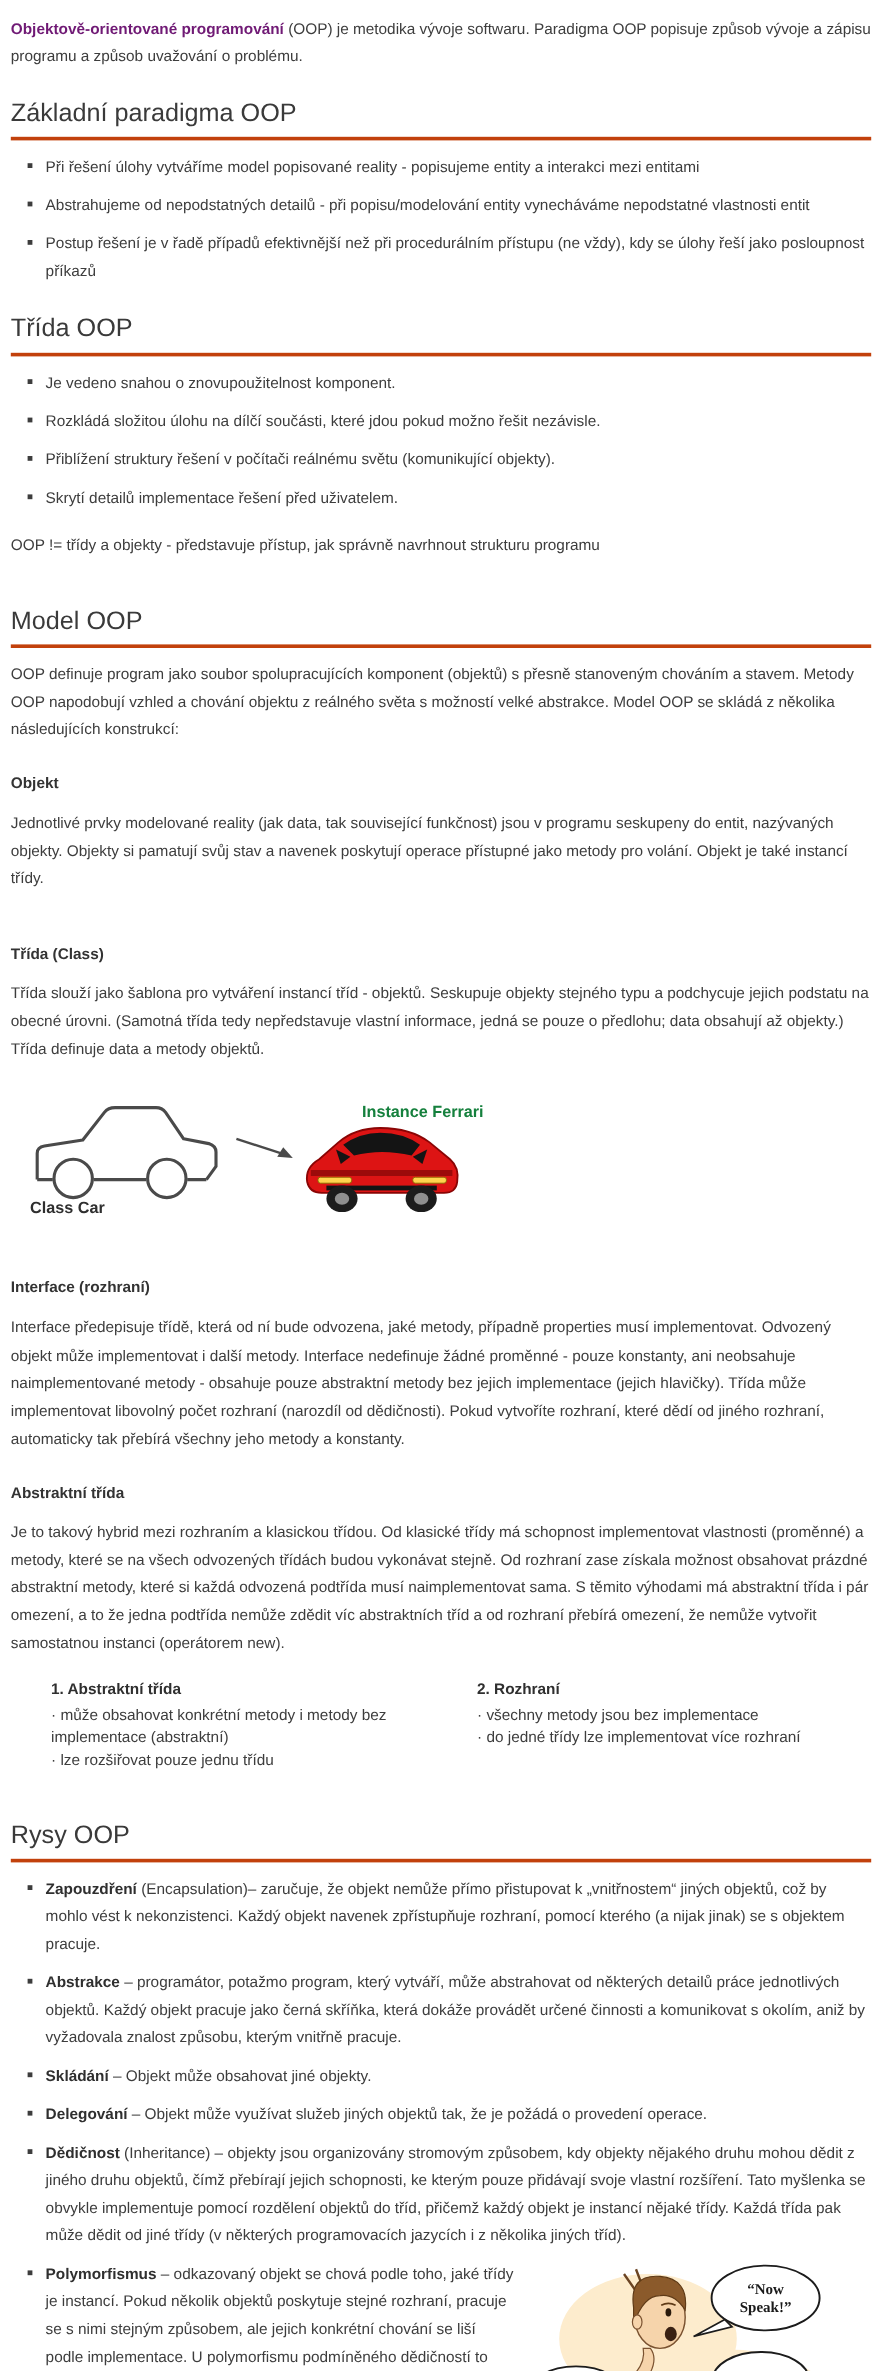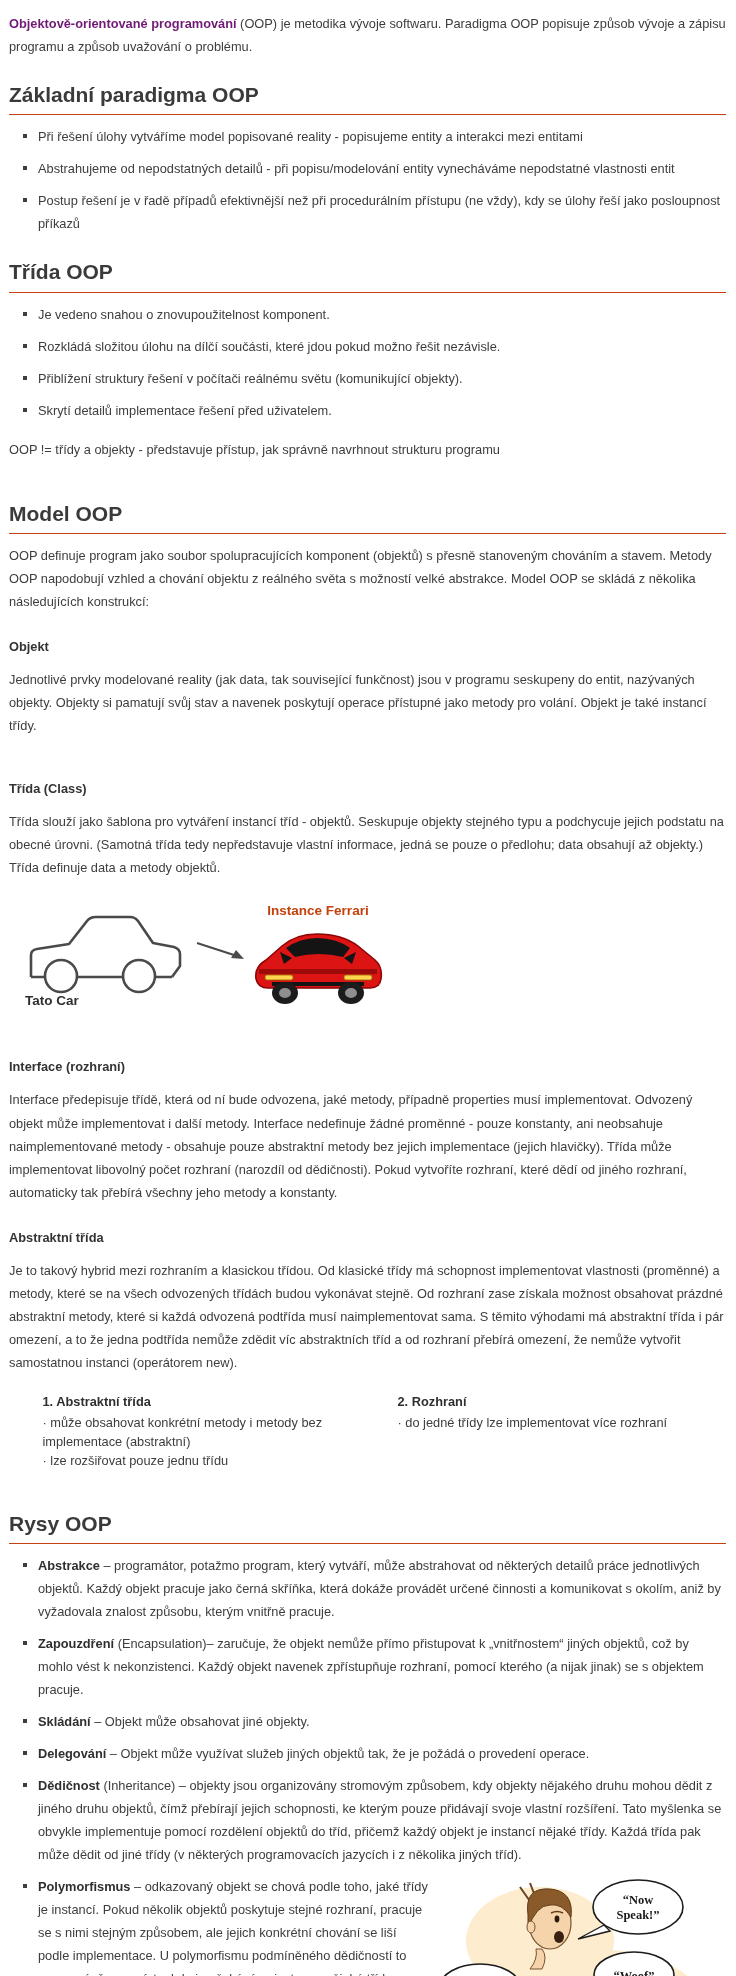--- a/index.html
+++ b/index.html
@@ -10,25 +10,25 @@
     font-size:12.8px;
     line-height:1.8;
   }
   .page { width:736px; padding:2px 10px 36px 9px; }
 
   p { margin:10px 0; }
   .intro b { color:#701a75; }
 
   h2 {
     font-size:21px;
-    font-weight:700;
+    font-weight:400;
     color:#3a3a3a;
     margin:24px 0 0 0;
     padding-bottom:6px;
-    border-bottom:1px solid #c2410c;
+    border-bottom:3px solid #c2410c;
     line-height:1.25;
   }
   h2.more-top { margin-top:40px; }
 
   h4 {
     font-size:12.8px;
     font-weight:700;
     color:#333;
     margin:22px 0 6px 0;
   }
@@ -44,21 +44,21 @@
     background:#3d3d3d;
   }
   li b { color:#2f2f2f; }
 
   
   .car-figure { position:relative; height:142px; margin:12px 0 4px 0; }
   .car-sketch { position:absolute; left:14px; top:14px; }
   .class-car-label { position:absolute; left:16px; top:98px; font-weight:700; font-size:13.5px; color:#2f2f2f; }
   .arrow { position:absolute; left:186px; top:48px; }
   .ferrari { position:absolute; left:243px; top:36px; }
-  .instance-label { position:absolute; left:224px; top:8px; width:170px; text-align:center; font-weight:700; font-size:13.5px; color:#c2410c; }
+  .instance-label { position:absolute; left:224px; top:18px; width:170px; text-align:right; font-weight:700; font-size:13.5px; color:#15803d; }
 
   
   .compare { display:flex; margin:18px 0 6px 0; padding-left:25px; line-height:1.5;justify-content:center; }
   .compare .col1 { width:300px; padding-right:20px; }
   .compare .col2 { width:320px; padding-left:0; margin-left:55px; }
   .compare .col-title { font-weight:700; color:#2f2f2f; margin-bottom:2px; }
 
   
   .animals-float {
     float:right;
@@ -105,21 +105,21 @@
   <h4 class="more-top">Třída (Class)</h4>
   <p>Třída slouží jako šablona pro vytváření instancí tříd - objektů. Seskupuje objekty stejného typu a podchycuje jejich podstatu na obecné úrovni.  (Samotná třída tedy nepředstavuje vlastní informace, jedná se pouze o předlohu; data obsahují až objekty.) Třída definuje data a metody objektů.</p>
 
   <div class="car-figure">
     <svg class="car-sketch" width="168" height="92" viewBox="0 0 168 92">
       <path d="M8,72 L8,50 Q8,45 14,44 L46,39 L64,16 Q67,12 73,12 L107,12 Q112,12 115,16 L130,38 L151,42 Q157,44 157,49 L157,61 L149,72" fill="none" stroke="#4a4a4a" stroke-width="2.6" stroke-linejoin="round"></path>
       <path d="M8,72 L21,72 M55,72 L99,72 M133,72 L149,72" stroke="#4a4a4a" stroke-width="2.6"></path>
       <circle cx="38" cy="71" r="16" fill="#fff" stroke="#4a4a4a" stroke-width="2.6"></circle>
       <circle cx="116" cy="71" r="16" fill="#fff" stroke="#4a4a4a" stroke-width="2.6"></circle>
     </svg>
-    <div class="class-car-label">Tato Car</div>
+    <div class="class-car-label">Class Car</div>
     <svg class="arrow" width="52" height="26" viewBox="0 0 52 26">
       <line x1="2" y1="4" x2="42" y2="17" stroke="#4a4a4a" stroke-width="2"></line>
       <polygon points="49,20 36,19 41,11" fill="#4a4a4a"></polygon>
     </svg>
     <svg class="ferrari" width="132" height="80" viewBox="0 0 132 80">
       <path d="M4,52 Q2,40 14,33 L30,19 Q44,7 65,7 Q90,7 106,19 L123,33 Q131,40 129,52 Q128,61 118,61 L16,61 Q6,61 4,52 Z" fill="#dd1414" stroke="#8a0505" stroke-width="1.5"></path>
       <path d="M34,21 Q48,11 65,11 Q84,11 98,21 L91,30 Q66,24 43,30 Z" fill="#141414"></path>
       <path d="M28,25 L40,31 L32,37 Z" fill="#141414"></path>
       <path d="M104,25 L92,31 L100,37 Z" fill="#141414"></path>
       <rect x="7" y="42" width="118" height="5" fill="#9c0a0a"></rect>
@@ -141,28 +141,29 @@
   <p>Je to takový hybrid mezi rozhraním a klasickou třídou. Od klasické třídy má schopnost implementovat vlastnosti (proměnné) a metody, které se na všech odvozených třídách budou vykonávat stejně. Od rozhraní zase získala možnost obsahovat prázdné abstraktní metody, které si každá odvozená podtřída musí naimplementovat sama. S těmito výhodami má abstraktní třída i pár omezení, a to že jedna podtřída nemůže zdědit víc abstraktních tříd a od rozhraní přebírá omezení, že nemůže vytvořit samostatnou instanci (operátorem new).</p>
 
   <div class="compare">
     <div class="col1">
       <div class="col-title">1. Abstraktní třída</div>
       <div>· může obsahovat konkrétní metody i  metody bez implementace (abstraktní)</div>
       <div>· lze rozšiřovat pouze jednu třídu</div>
     </div>
     <div class="col2">
       <div class="col-title">2. Rozhraní</div>
+      <div>· všechny metody jsou bez implementace</div>
       <div>· do jedné třídy lze implementovat více rozhraní</div>
     </div>
   </div>
 
   <h2 class="more-top">Rysy OOP</h2>
   <ul>
+    <li><b>Zapouzdření</b><span> (Encapsulation)– zaručuje, že objekt nemůže přímo přistupovat k „vnitřnostem“ jiných objektů, což by mohlo vést k nekonzistenci. Každý objekt navenek zpřístupňuje rozhraní, pomocí kterého (a nijak jinak) se s objektem pracuje.</span></li>
     <li><b>Abstrakce</b><span> – programátor, potažmo program, který vytváří, může abstrahovat od některých detailů práce jednotlivých objektů. Každý objekt pracuje jako černá skříňka, která dokáže provádět určené činnosti a komunikovat s okolím, aniž by vyžadovala znalost způsobu, kterým vnitřně pracuje.</span></li>
-    <li><b>Zapouzdření</b><span> (Encapsulation)– zaručuje, že objekt nemůže přímo přistupovat k „vnitřnostem“ jiných objektů, což by mohlo vést k nekonzistenci. Každý objekt navenek zpřístupňuje rozhraní, pomocí kterého (a nijak jinak) se s objektem pracuje.</span></li>
     <li><b>Skládání</b><span> – Objekt může obsahovat jiné objekty.</span></li>
     <li><b>Delegování</b><span> – Objekt může využívat služeb jiných objektů tak, že je požádá o provedení operace.</span></li>
     <li><b>Dědičnost</b><span> (Inheritance) – objekty jsou organizovány stromovým způsobem, kdy objekty nějakého druhu mohou dědit z jiného druhu objektů, čímž přebírají jejich schopnosti, ke kterým pouze přidávají svoje vlastní rozšíření. Tato myšlenka se obvykle implementuje pomocí rozdělení objektů do tříd, přičemž každý objekt je instancí nějaké třídy. Každá třída pak může dědit od jiné třídy (v některých programovacích jazycích i z několika jiných tříd).</span></li>
     <li>
       <div class="animals-float">
         <svg width="288" height="264" viewBox="0 0 288 264">
 
           <ellipse cx="102" cy="64" rx="74" ry="54" fill="#fdeccd"></ellipse>
           <ellipse cx="170" cy="168" rx="116" ry="95" fill="#fdeccd"></ellipse>
 

